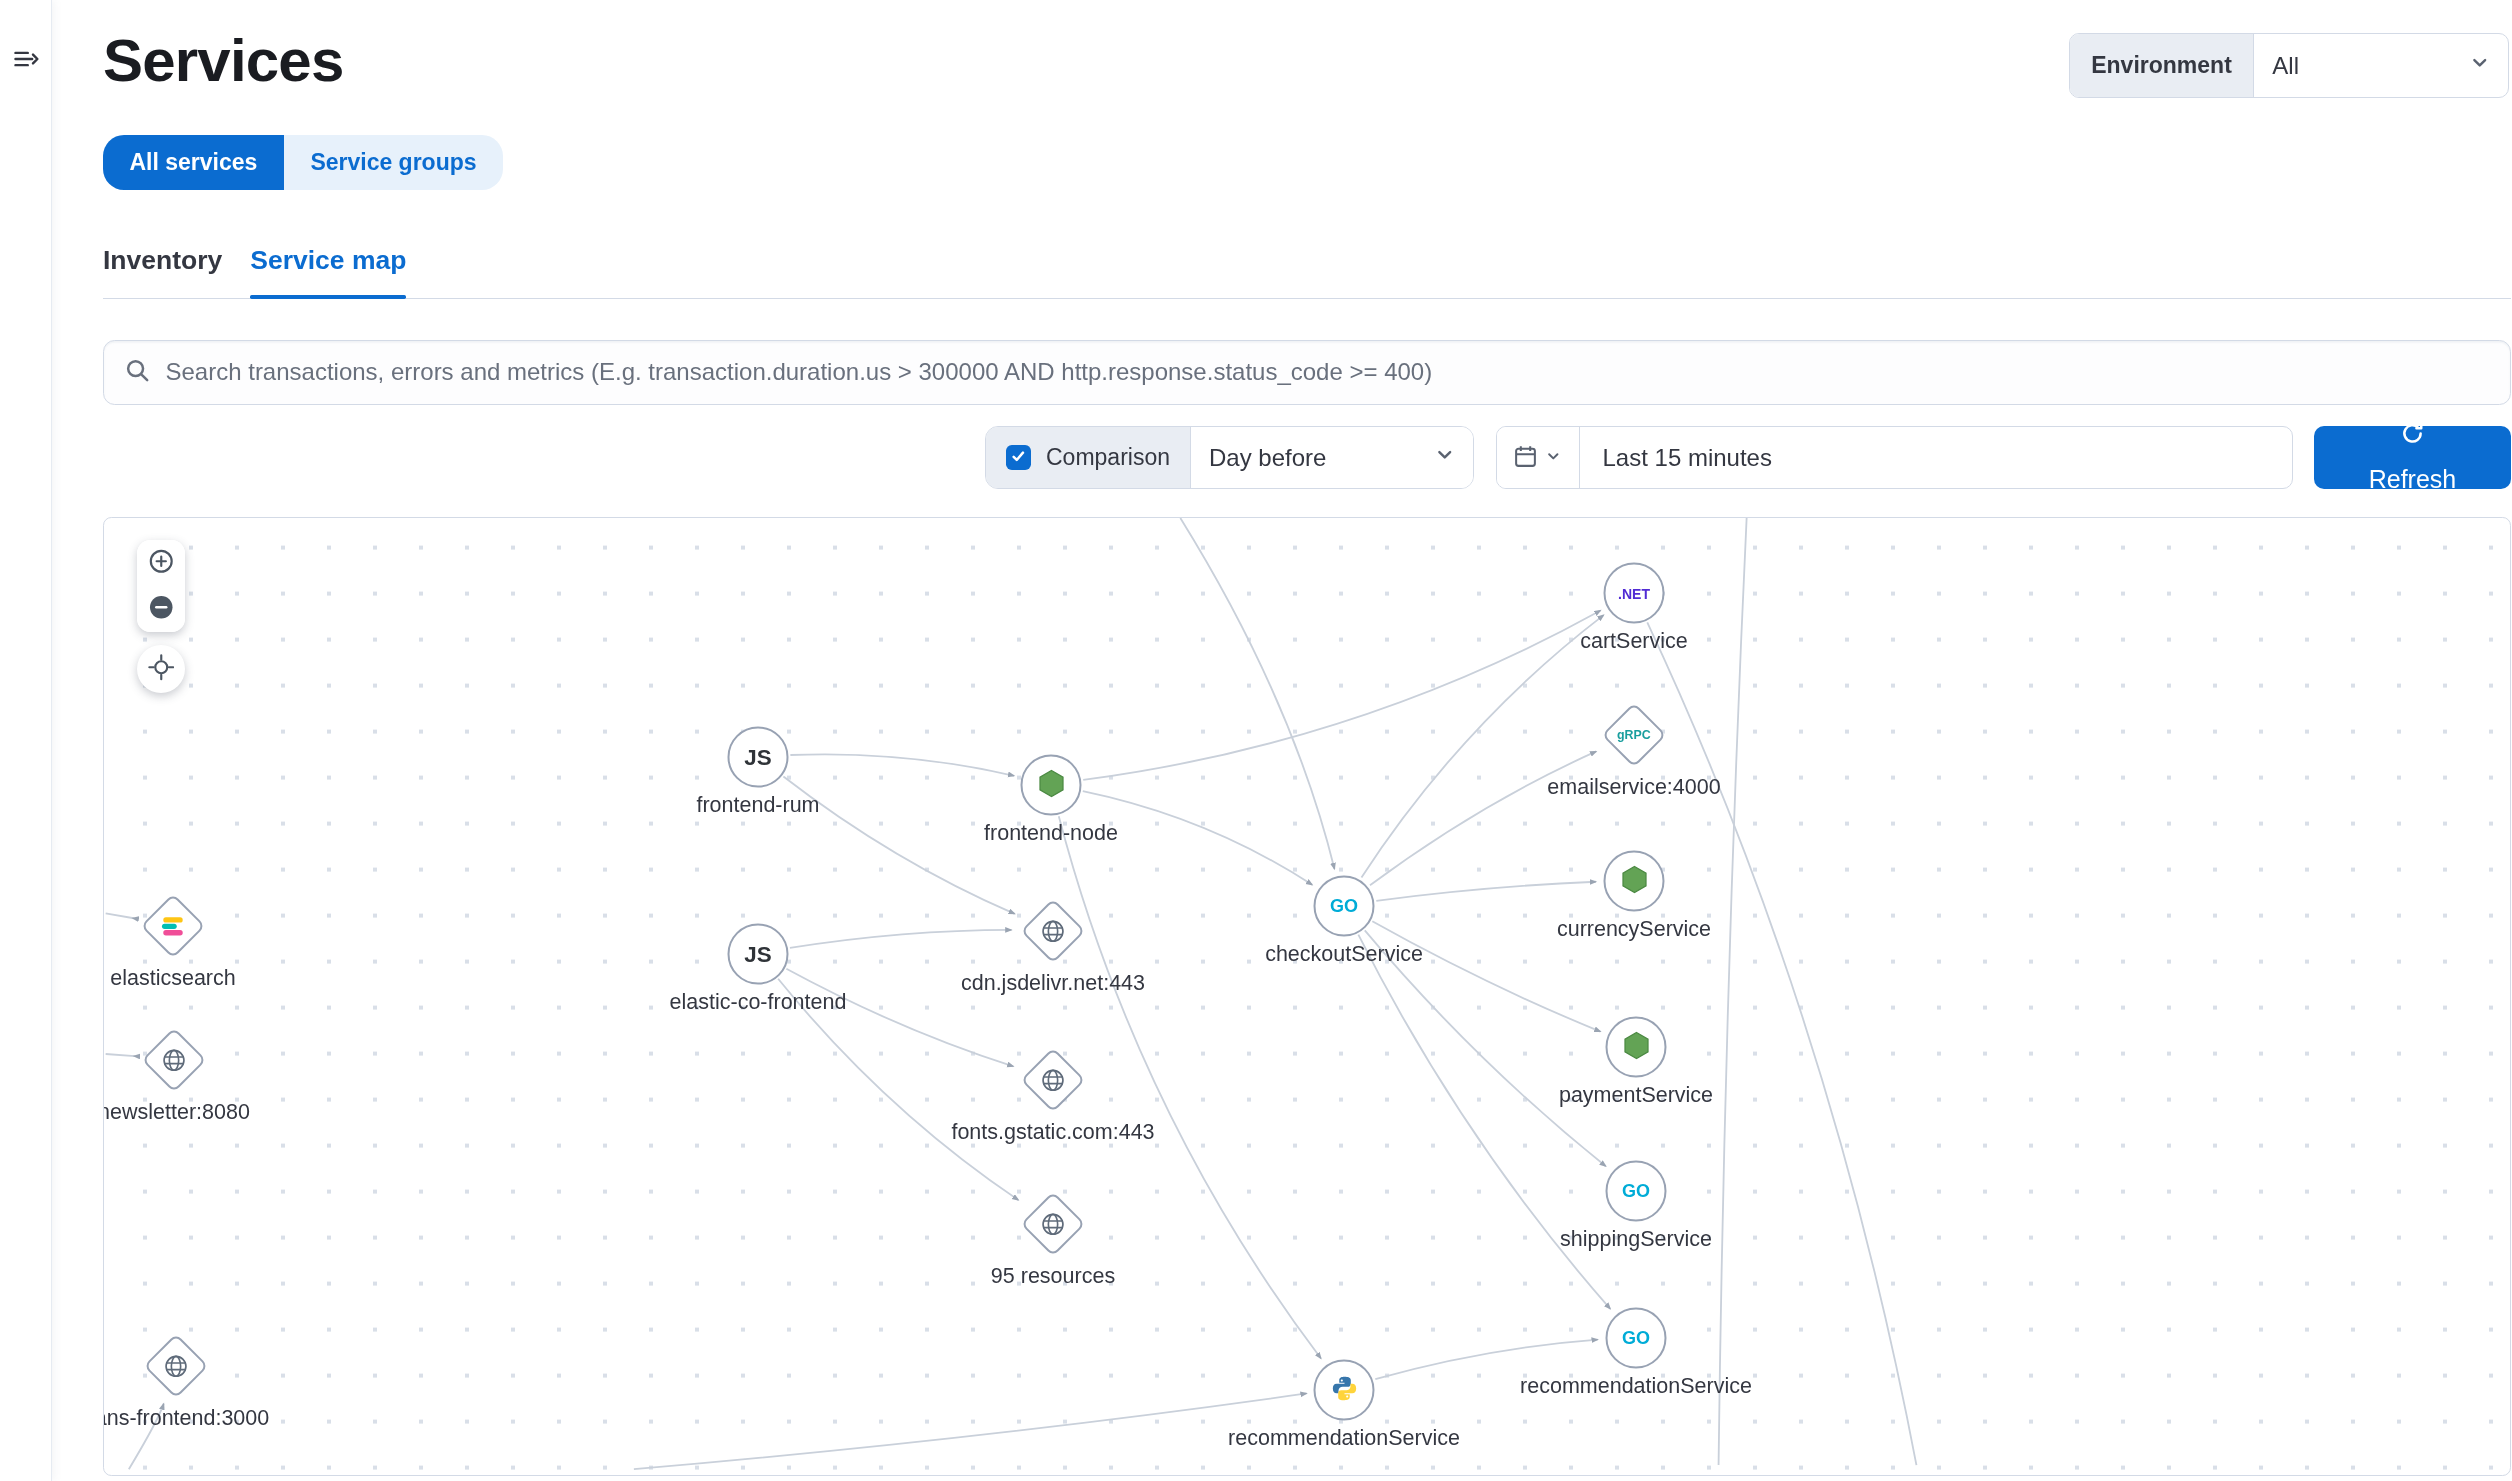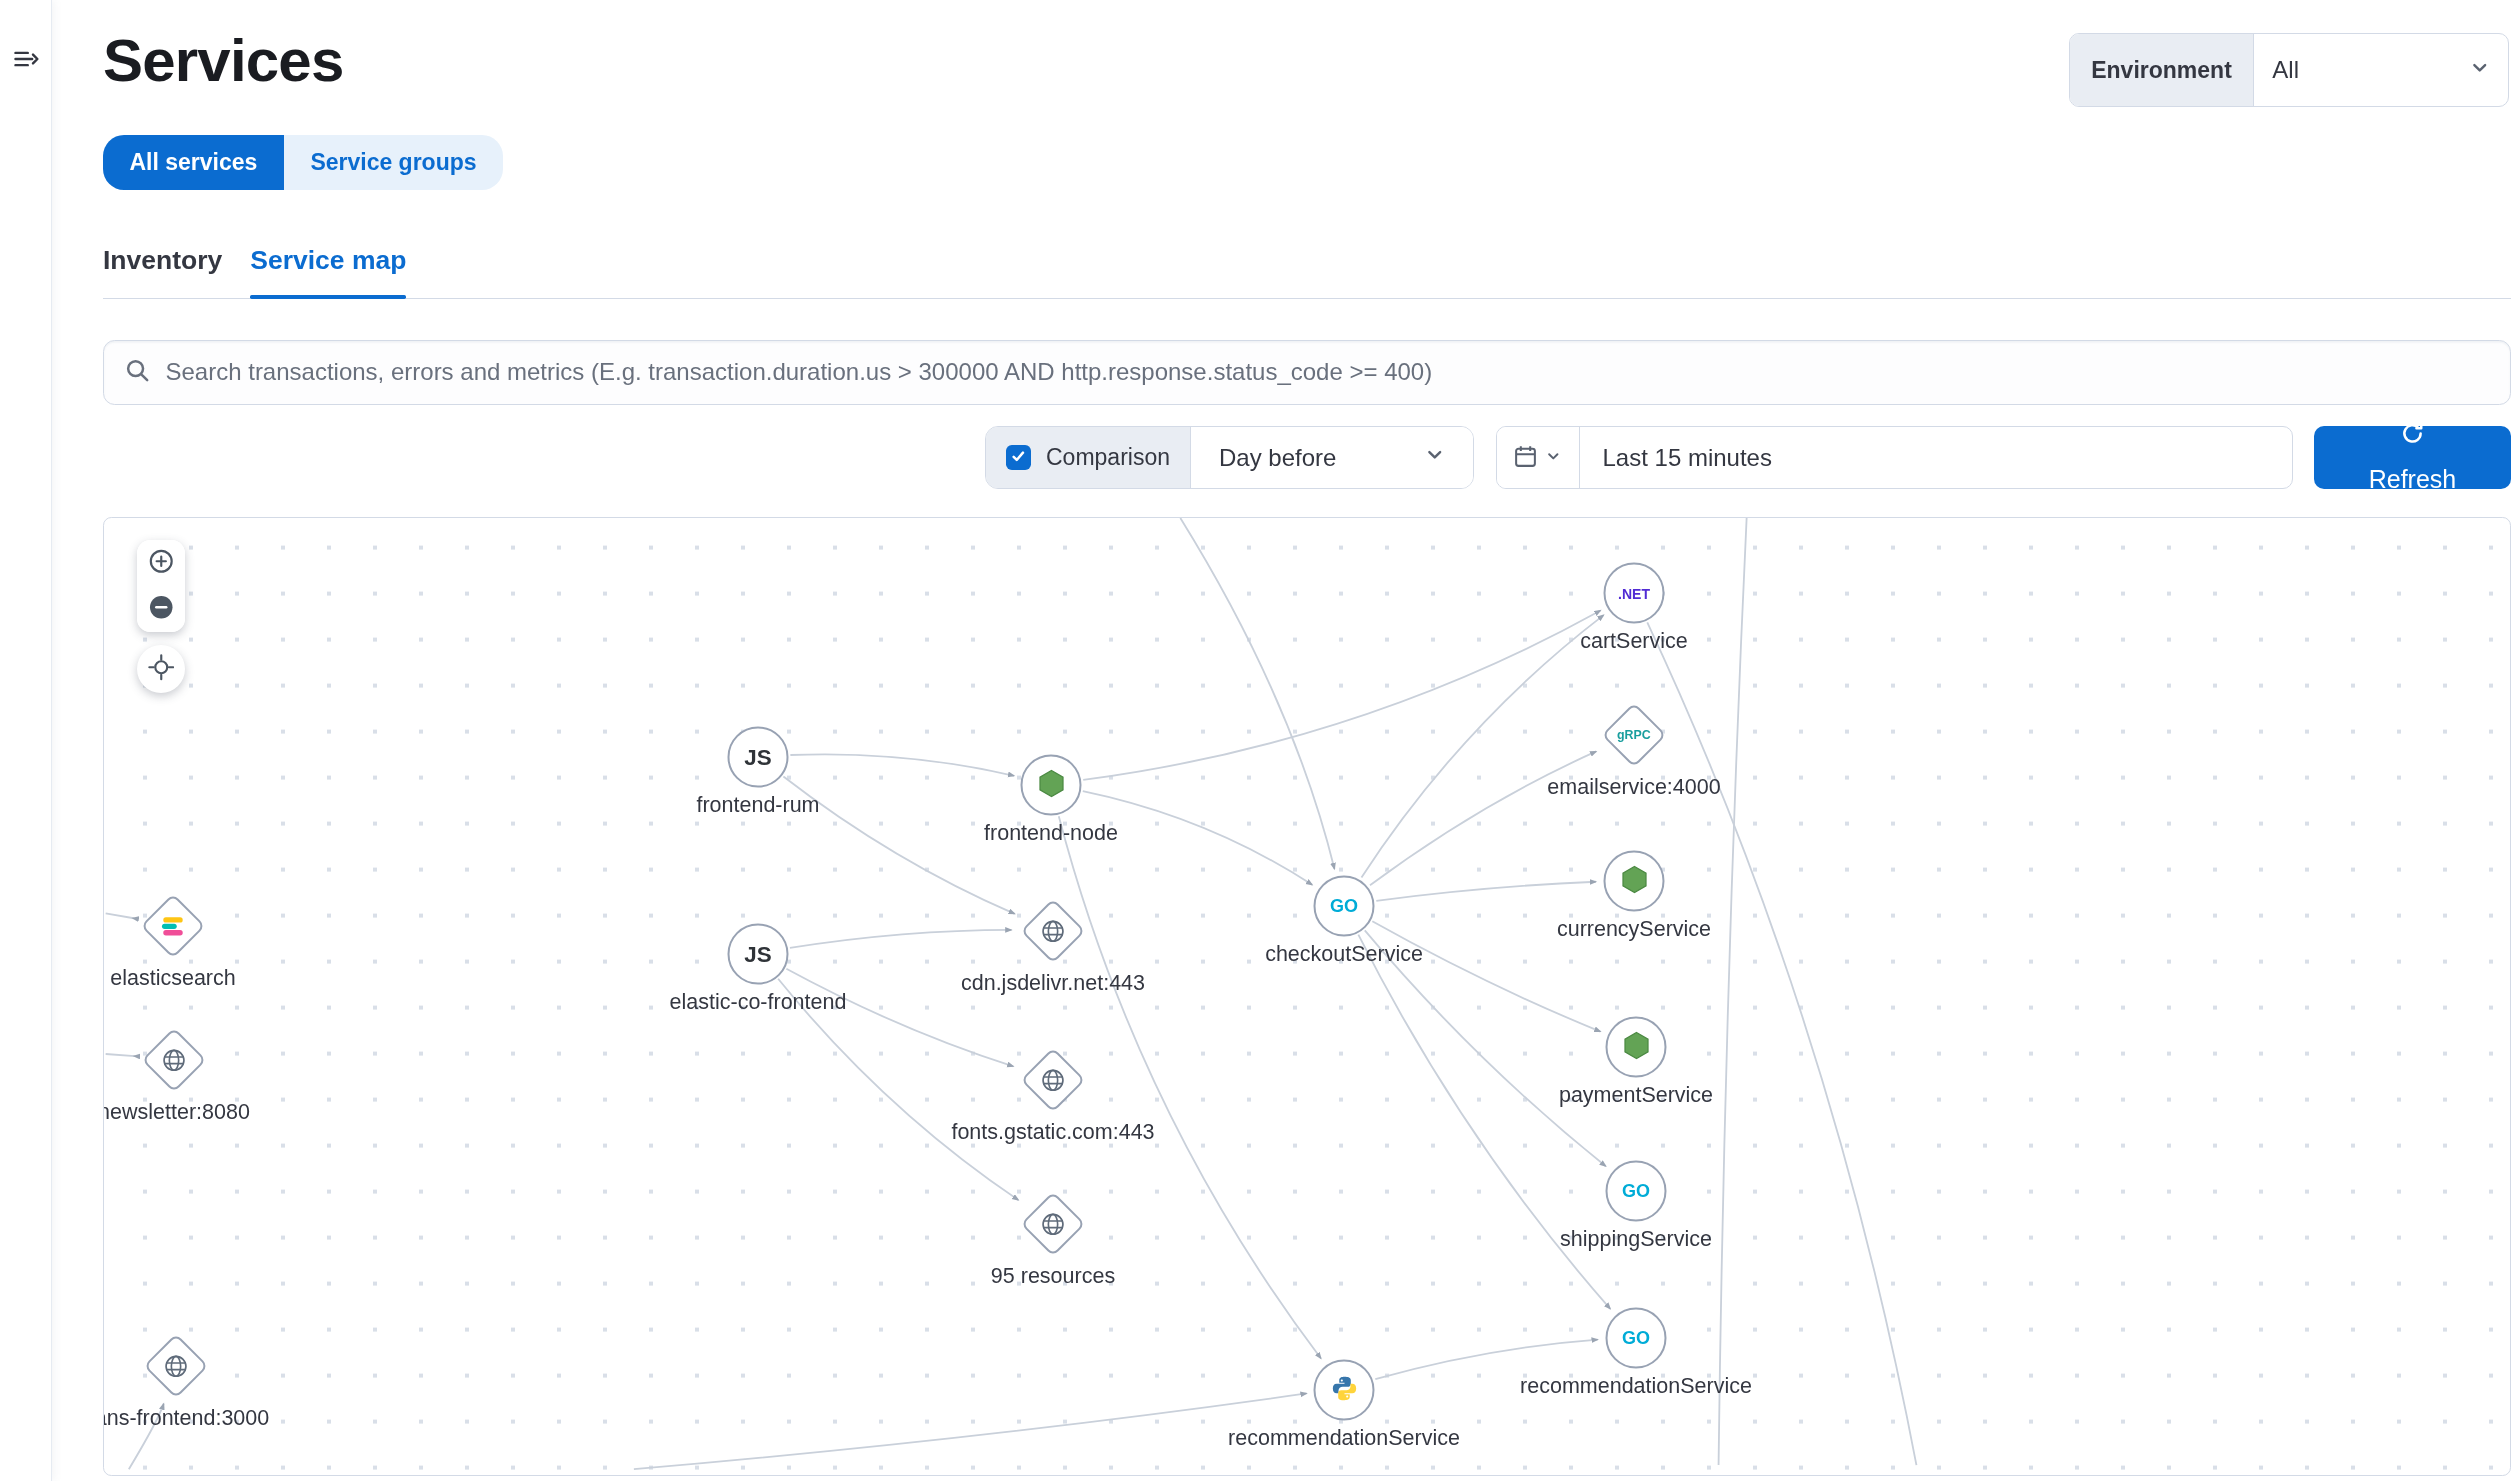--- a/index.html
+++ b/index.html
@@ -28,21 +28,21 @@
 
   .main { position: absolute; left: 103px; top: 0; width: 2408px; height: 100%; }
 
   .page-title {
     margin-top: 28px; font-size: 60px; font-weight: 700;
     color: #1a1c21; letter-spacing: -0.8px; line-height: 1.1;
   }
 
   
   .env-control {
-    position: absolute; top: 33px; right: 1.7px; height: 74px;
+    position: absolute; top: 33px; right: 1.7px; height: 65px;
     display: flex; border: 0.8px solid #d3dae6; border-radius: 10px;
     overflow: hidden; background: #fff;
   }
   .env-label {
     display: flex; align-items: center; padding: 0 21.5px;
     background: #e9edf3; border-right: 0.8px solid #d3dae6;
     font-size: 23px; font-weight: 600; color: #343741;
   }
   .env-select {
     display: flex; align-items: center; justify-content: space-between;
@@ -86,21 +86,21 @@
   .comp-check-seg {
     display: flex; align-items: center; gap: 15px; padding: 0 20px;
     background: #e9edf3; font-size: 23px; color: #343741; cursor: pointer;
   }
   .checkbox {
     width: 25px; height: 25px; border-radius: 5.8px; background: #0b6cd0;
     display: flex; align-items: center; justify-content: center; flex: none;
   }
   .comp-select {
     display: flex; align-items: center; justify-content: space-between;
-    width: 283px; padding: 0 28px; background: #fff; border-left: 0.8px solid #d3dae6;
+    width: 283px; padding: 0 18px; background: #fff; border-left: 0.8px solid #d3dae6;
     font-size: 24px; cursor: pointer;
   }
 
   .date-group { display: flex; height: 63px; width: 797px; border: 0.8px solid #d3dae6; border-radius: 10px; overflow: hidden; background: #fff; }
   .date-btn {
     display: flex; align-items: center; justify-content: center; gap: 6.6px;
     width: 83px; border-right: 0.8px solid #d3dae6; cursor: pointer; background: #fff; border-top:none;
     border-left:none; border-bottom:none;
   }
   .date-value { flex: 1; display: flex; align-items: center; padding: 0 23px; font-size: 24px; color: #343741; }

